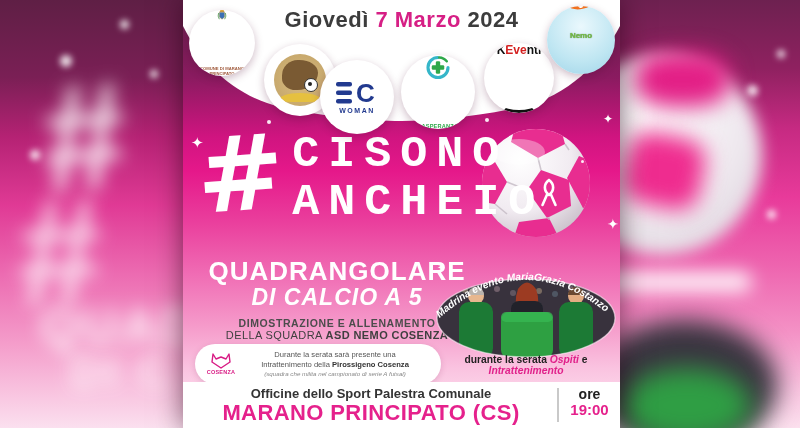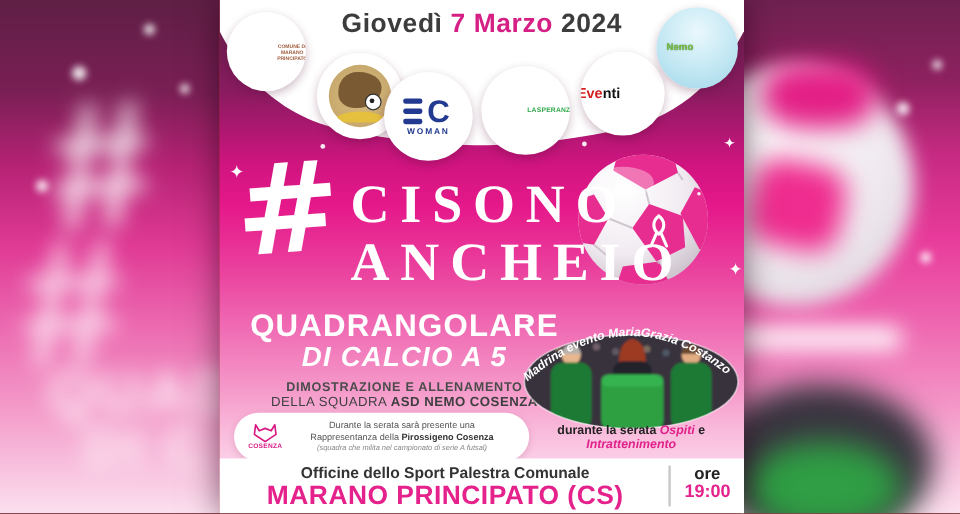--- a/index.html
+++ b/index.html
@@ -1,42 +1,42 @@
 <!DOCTYPE html>
 <html><head>
 <meta charset="utf-8">
 <style>
   html,body{margin:0;padding:0;background:#1a1a1a;}
   .stage{position:relative;width:800px;height:428px;overflow:hidden;
-         font-family:"Liberation Sans",sans-serif;background:#ef4444;}
+         font-family:"Liberation Sans",sans-serif;background:#fef9c3;}
   .abs{position:absolute;}
 
   
   .side{position:absolute;top:0;height:428px;width:183px;overflow:hidden;z-index:1;}
   .side-left{left:0;background:linear-gradient(180deg,#5f1f45 0%,#7a1f55 18%,#b52274 32%,#e03a95 48%,#ec6bb1 64%,#f49cca 80%,#f9c8e2 93%,#fbe0ef 100%);}
   .side-right{left:617px;background:linear-gradient(180deg,#6d2150 0%,#8f2160 16%,#c62a82 30%,#e83a9a 46%,#ee64af 62%,#f493c6 78%,#f9c4e0 91%,#fce0ee 100%);}
   .blur-hash{position:absolute;color:rgba(255,255,255,.88);font-weight:bold;filter:blur(9px);line-height:.9;}
   .blur-blob{position:absolute;filter:blur(11px);border-radius:50%;}
   .blur-dot{position:absolute;background:#fff;border-radius:50%;filter:blur(3px);opacity:.85;}
 
   
   .poster{position:absolute;left:183px;top:0;width:437px;height:428px;overflow:hidden;z-index:2;
           box-shadow:0 0 26px rgba(35,0,20,.6);
           background:linear-gradient(180deg,#5e1f46 0%,#8a1b60 18%,#d01480 32%,#e5188a 40%,#ea3f9d 52%,#f06cb4 64%,#f59aca 76%,#fac3e0 86%,#fde4f1 97%);}
   .wave{position:absolute;top:0;left:0;width:437px;height:125px;}
   .date{top:7px;left:0;width:100%;text-align:center;font-size:22px;font-weight:600;color:#3c3c3c;z-index:6;letter-spacing:.5px;}
   .date .hl{font-weight:800;}
 
   .logo-circle{position:absolute;background:#fff;border-radius:50%;z-index:5;
-    box-shadow:0 3px 8px rgba(80,10,50,.28);display:flex;flex-direction:row;
+    box-shadow:0 3px 8px rgba(80,10,50,.28);display:flex;flex-direction:column;
     align-items:center;justify-content:center;overflow:hidden;text-align:center;gap:43px;}
 
   .hashtag{top:127px;left:14px;display:flex;color:#fff;z-index:4;}
   .hashtag .sym{font-family:"DejaVu Sans",sans-serif;font-size:104px;font-weight:700;line-height:.92;transform:rotate(-4deg);}
-  .hashtag .lines{margin-left:8px;margin-top:20px;font-family:Liberation Serif, serif;}
+  .hashtag .lines{margin-left:8px;margin-top:4px;font-family:Liberation Mono, monospace;}
   .hashtag .ln{font-size:45px;font-weight:600;letter-spacing:9px;line-height:1.06;}
 
   .campaign{top:237px;left:0;width:100%;text-align:center;color:#fff;font-weight:700;font-size:13.5px;z-index:4;}
 
   .eventblock{top:258px;left:16px;width:276px;text-align:center;color:#fff;z-index:4;}
   .ev-t1{font-size:26px;font-weight:800;letter-spacing:1px;line-height:1.05;}
   .ev-t2{font-size:23px;font-weight:800;letter-spacing:1px;line-height:1.1;font-style:italic;}
   .ev-s1{margin-top:6px;font-size:10.5px;font-weight:600;color:#4c4c4c;letter-spacing:.6px;}
   .ev-s2{font-size:11px;font-weight:500;color:#3f3f3f;letter-spacing:.4px;}
   .ev-s2 b{font-weight:800;}
@@ -239,21 +239,21 @@
     <div class="abs pill">
       <div class="badge">
         <svg width="22" height="16" viewBox="0 0 22 16">
           <path d="M3,1 L6,6 L11,4 L16,6 L19,1 L20,9 L11,15 L2,9 Z" fill="none" stroke="#d81b84" stroke-width="1.4" stroke-linejoin="round"></path>
         </svg>
         <div class="badge-label">COSENZA</div>
       </div>
       <div class="txt">
         <div>Durante la serata sarà presente una</div>
         <div>
-          <span>Rappresentanza della </span><b>Pirossigeno Cosenza</b>
+          <span>Intrattenimento della </span><b>Pirossigeno Cosenza</b>
         </div>
         <div class="fine">(squadra che milita nel campionato di serie A futsal)</div>
       </div>
     </div>
 
     <svg class="abs photo-wrap" viewBox="0 0 182 104">
       <defs>
         <clipPath id="oval">
             <ellipse cx="91" cy="64" rx="89" ry="39"></ellipse>
           </clipPath>

